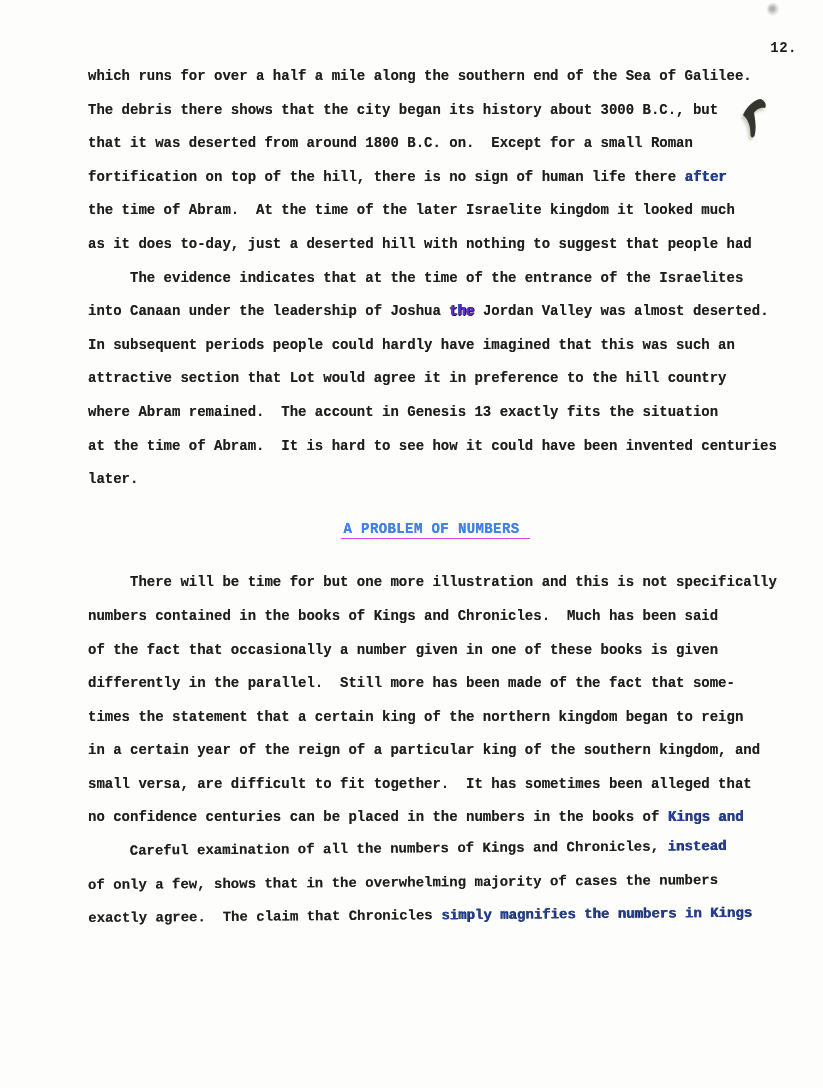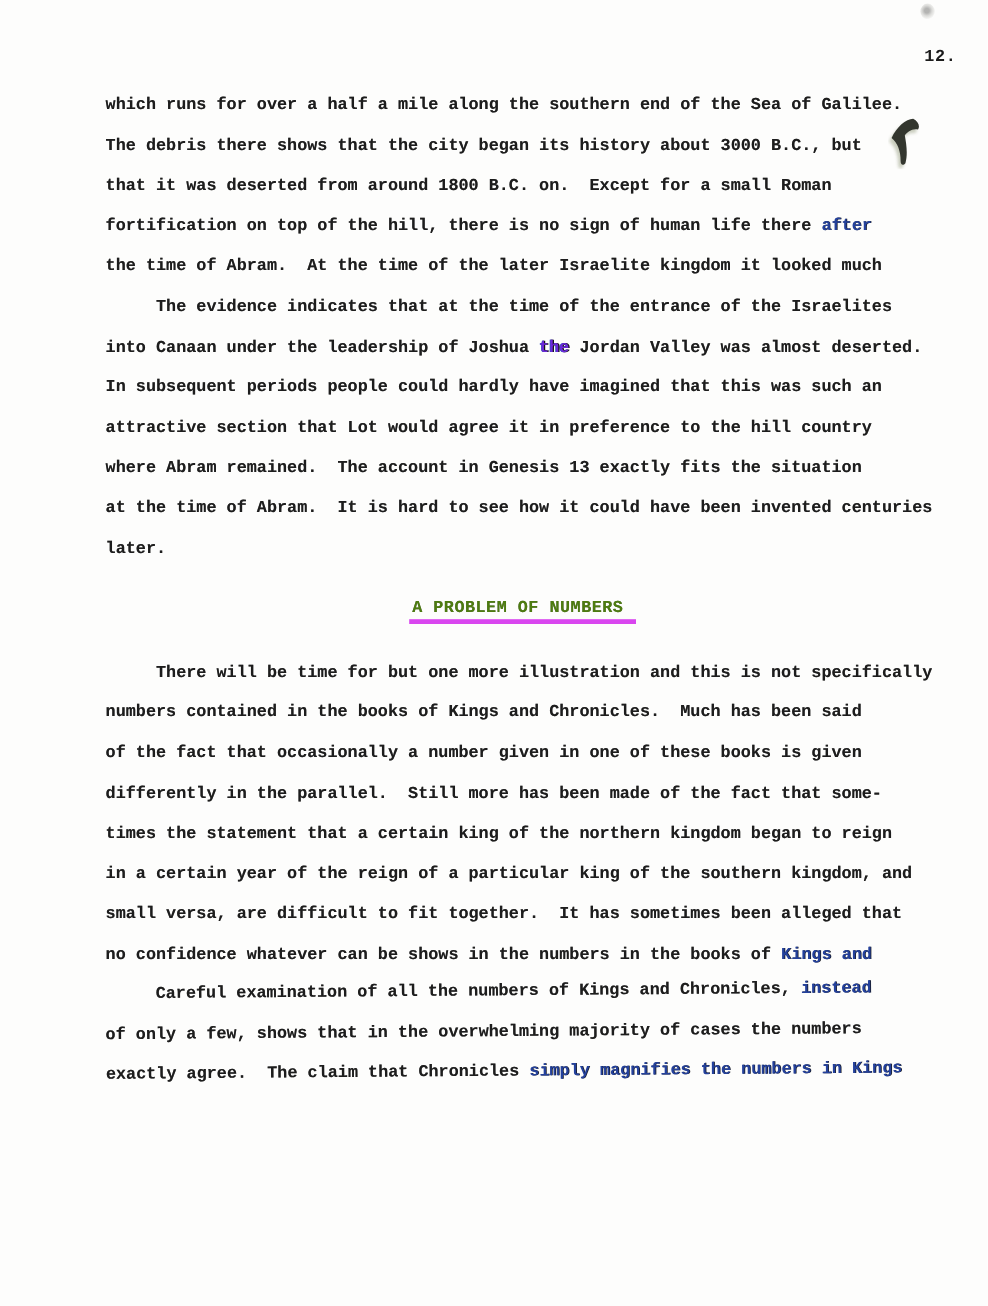--- a/index.html
+++ b/index.html
@@ -36,21 +36,20 @@
   }
   .ink-blob {
     position: absolute;
     left: 740px;
     top: 97px;
     width: 32px;
     height: 44px;
   }
   .content {
     padding: 60px 0 0 88px;
-    margin-top: 12px;
   }
   .line {
     white-space: pre;
     font-size: 14px;
     line-height: 33.6px;
     font-weight: bold;
     color: #1d1d1d;
     text-shadow: 0 0 0.4px rgba(20,20,20,0.55);
   }
   .seg-blue {
@@ -64,24 +63,24 @@
   .heading-row {
     margin: 16px 0 20px 0;
     line-height: 33.6px;
     font-size: 14px;
     text-align: center;
     position: relative;
     left: -20px;
   }
   .heading-row span {
     font-weight: bold;
-    color: #4d7c0f;
+    color: #3b82f6;
     letter-spacing: 0.4px;
     text-shadow: 0 0 0.4px rgba(20,20,20,0.6);
-    border-bottom: 4px solid #d946ef;
+    border-bottom: 1px solid #d946ef;
     padding: 0 10px 1px 2px;
   }
   .tilt {
     transform: rotate(-0.45deg);
     transform-origin: 0 50%;
   }
 </style>
 </head>
 <body>
 
@@ -97,40 +96,41 @@
     </svg>
   </div>
 
   <div class="content">
       <div>
         <div class="line"><span>which runs for over a half a mile along the southern end of the Sea of Galilee.</span></div>
         <div class="line"><span>The debris there shows that the city began its history about 3000 B.C., but</span></div>
         <div class="line"><span>that it was deserted from around 1800 B.C. on.  Except for a small Roman</span></div>
         <div class="line"><span>fortification on top of the hill, there is no sign of human life there </span><span class="seg-blue">after</span></div>
         <div class="line"><span>the time of Abram.  At the time of the later Israelite kingdom it looked much</span></div>
+        <div class="line"><span>as it does to-day, just a deserted hill with nothing to suggest that people had</span></div>
       </div>
       <div>
         <div class="line"><span>     The evidence indicates that at the time of the entrance of the Israelites</span></div>
         <div class="line"><span>into Canaan under the leadership of Joshua </span><span class="seg-ovr">the</span><span> Jordan Valley was almost deserted.</span></div>
         <div class="line"><span>In subsequent periods people could hardly have imagined that this was such an</span></div>
         <div class="line"><span>attractive section that Lot would agree it in preference to the hill country</span></div>
         <div class="line"><span>where Abram remained.  The account in Genesis 13 exactly fits the situation</span></div>
         <div class="line"><span>at the time of Abram.  It is hard to see how it could have been invented centuries</span></div>
         <div class="line"><span>later.</span></div>
       </div>
       <div class="heading-row"><span>A PROBLEM OF NUMBERS</span></div>
       <div>
         <div class="line"><span>     There will be time for but one more illustration and this is not specifically</span></div>
         <div class="line"><span>numbers contained in the books of Kings and Chronicles.  Much has been said</span></div>
         <div class="line"><span>of the fact that occasionally a number given in one of these books is given</span></div>
         <div class="line"><span>differently in the parallel.  Still more has been made of the fact that some-</span></div>
         <div class="line"><span>times the statement that a certain king of the northern kingdom began to reign</span></div>
         <div class="line"><span>in a certain year of the reign of a particular king of the southern kingdom, and</span></div>
         <div class="line"><span>small versa, are difficult to fit together.  It has sometimes been alleged that</span></div>
-        <div class="line"><span>no confidence whatever can be shows in the numbers in the books of </span><span class="seg-blue">Kings and</span></div>
+        <div class="line"><span>no confidence centuries can be placed in the numbers in the books of </span><span class="seg-blue">Kings and</span></div>
       </div>
       <div class="tilt">
         <div class="line"><span>     Careful examination of all the numbers of Kings and Chronicles, </span><span class="seg-blue">instead</span></div>
         <div class="line"><span>of only a few, shows that in the overwhelming majority of cases the numbers</span></div>
         <div class="line"><span>exactly agree.  The claim that Chronicles </span><span class="seg-blue">simply magnifies the numbers in Kings</span></div>
       </div>
     </div>
 
 </div>
 

